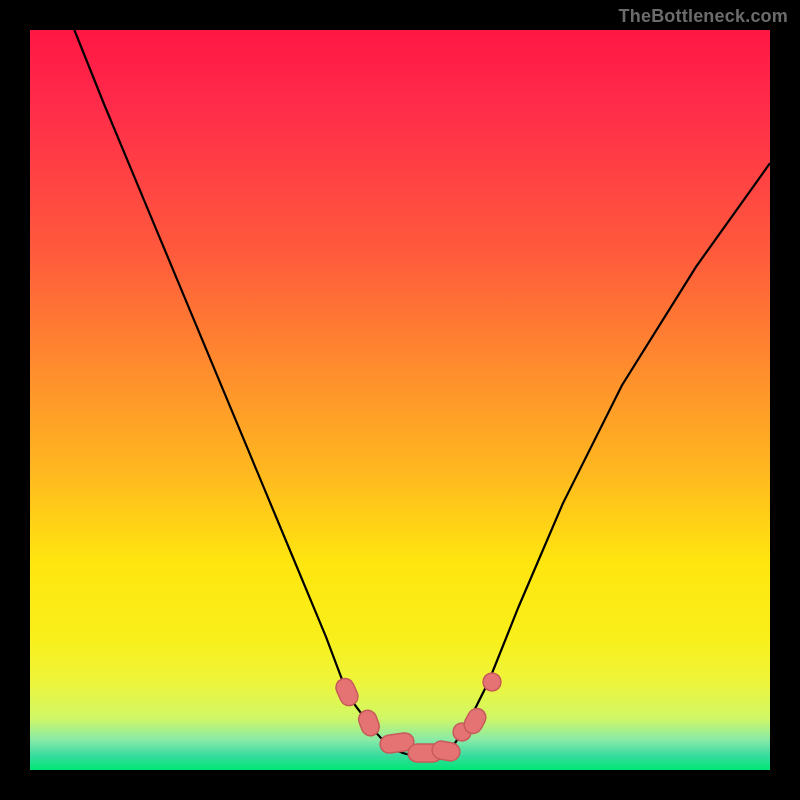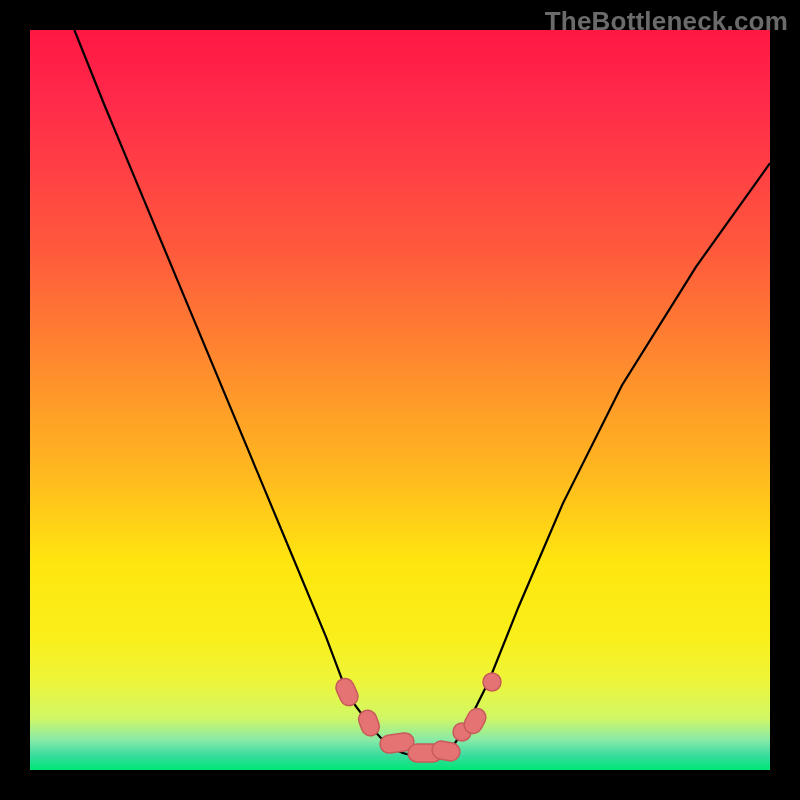--- a/index.html
+++ b/index.html
@@ -36,21 +36,21 @@
       #86e9a8 96%,
       #3adc9f 98%,
       #00e676 100%
     );
   }
   .watermark {
     position: absolute;
     top: 6px;
     right: 12px;
     font-family: Arial, Helvetica, sans-serif;
-    font-size: 26px;
+    font-size: 18px;
     font-weight: 600;
     color: #6b6b6b;
     letter-spacing: 0.2px;
   }
   svg.curve {
     position: absolute;
     left: 0;
     top: 0;
   }
 </style>

